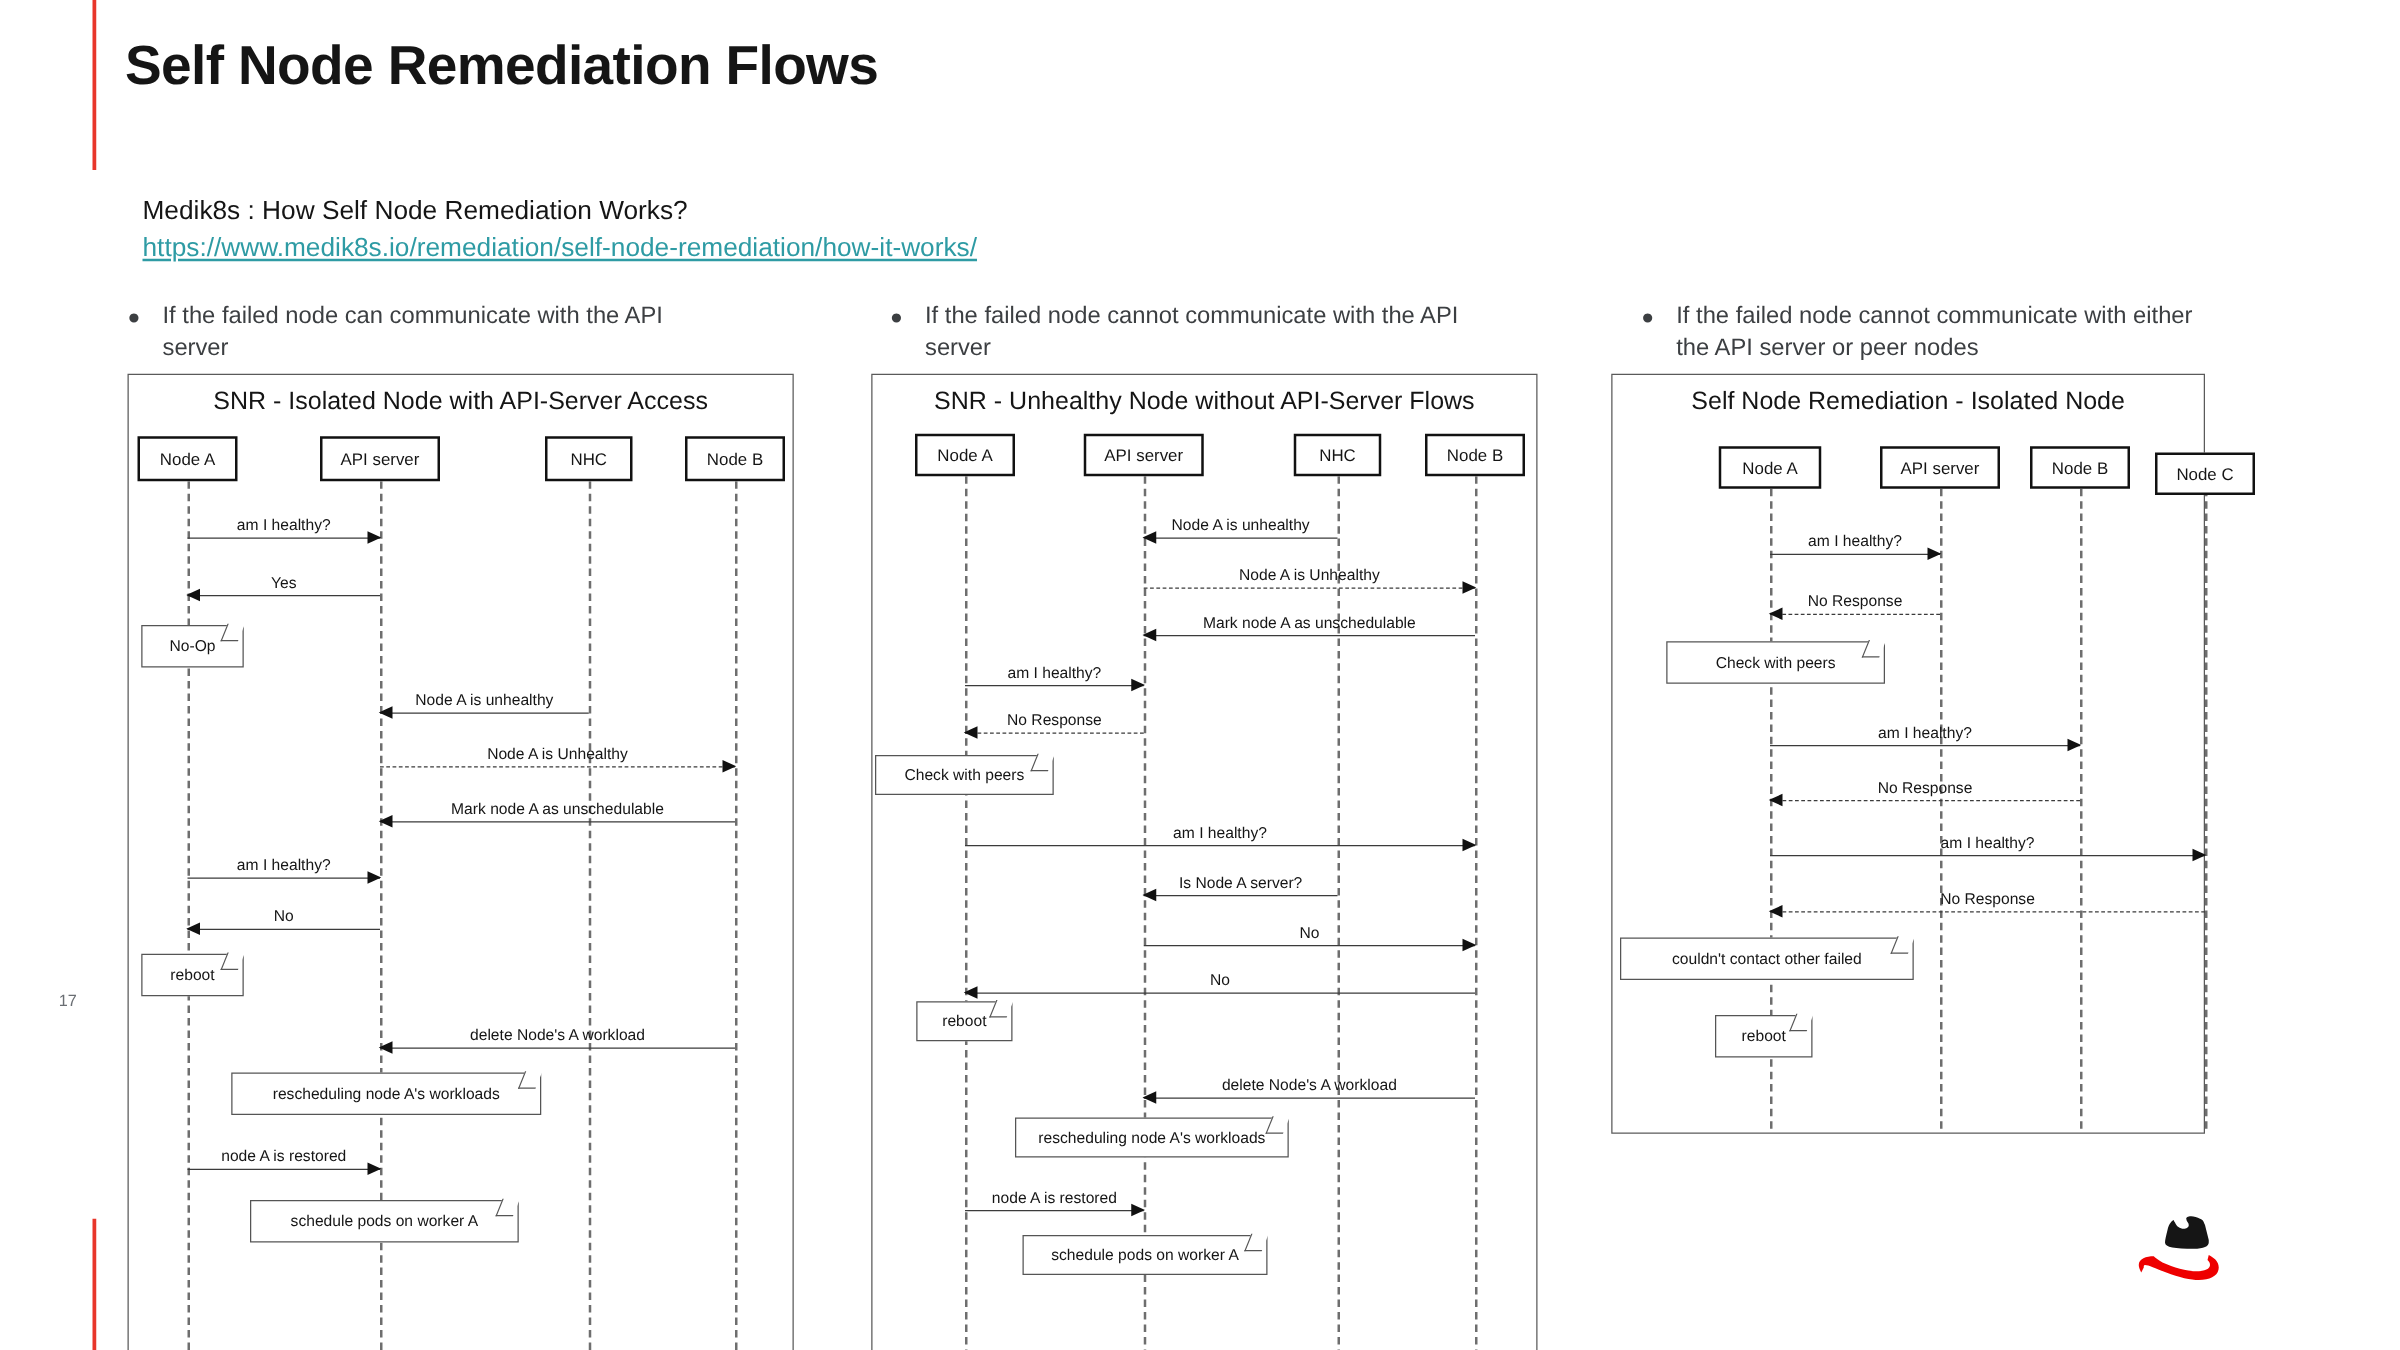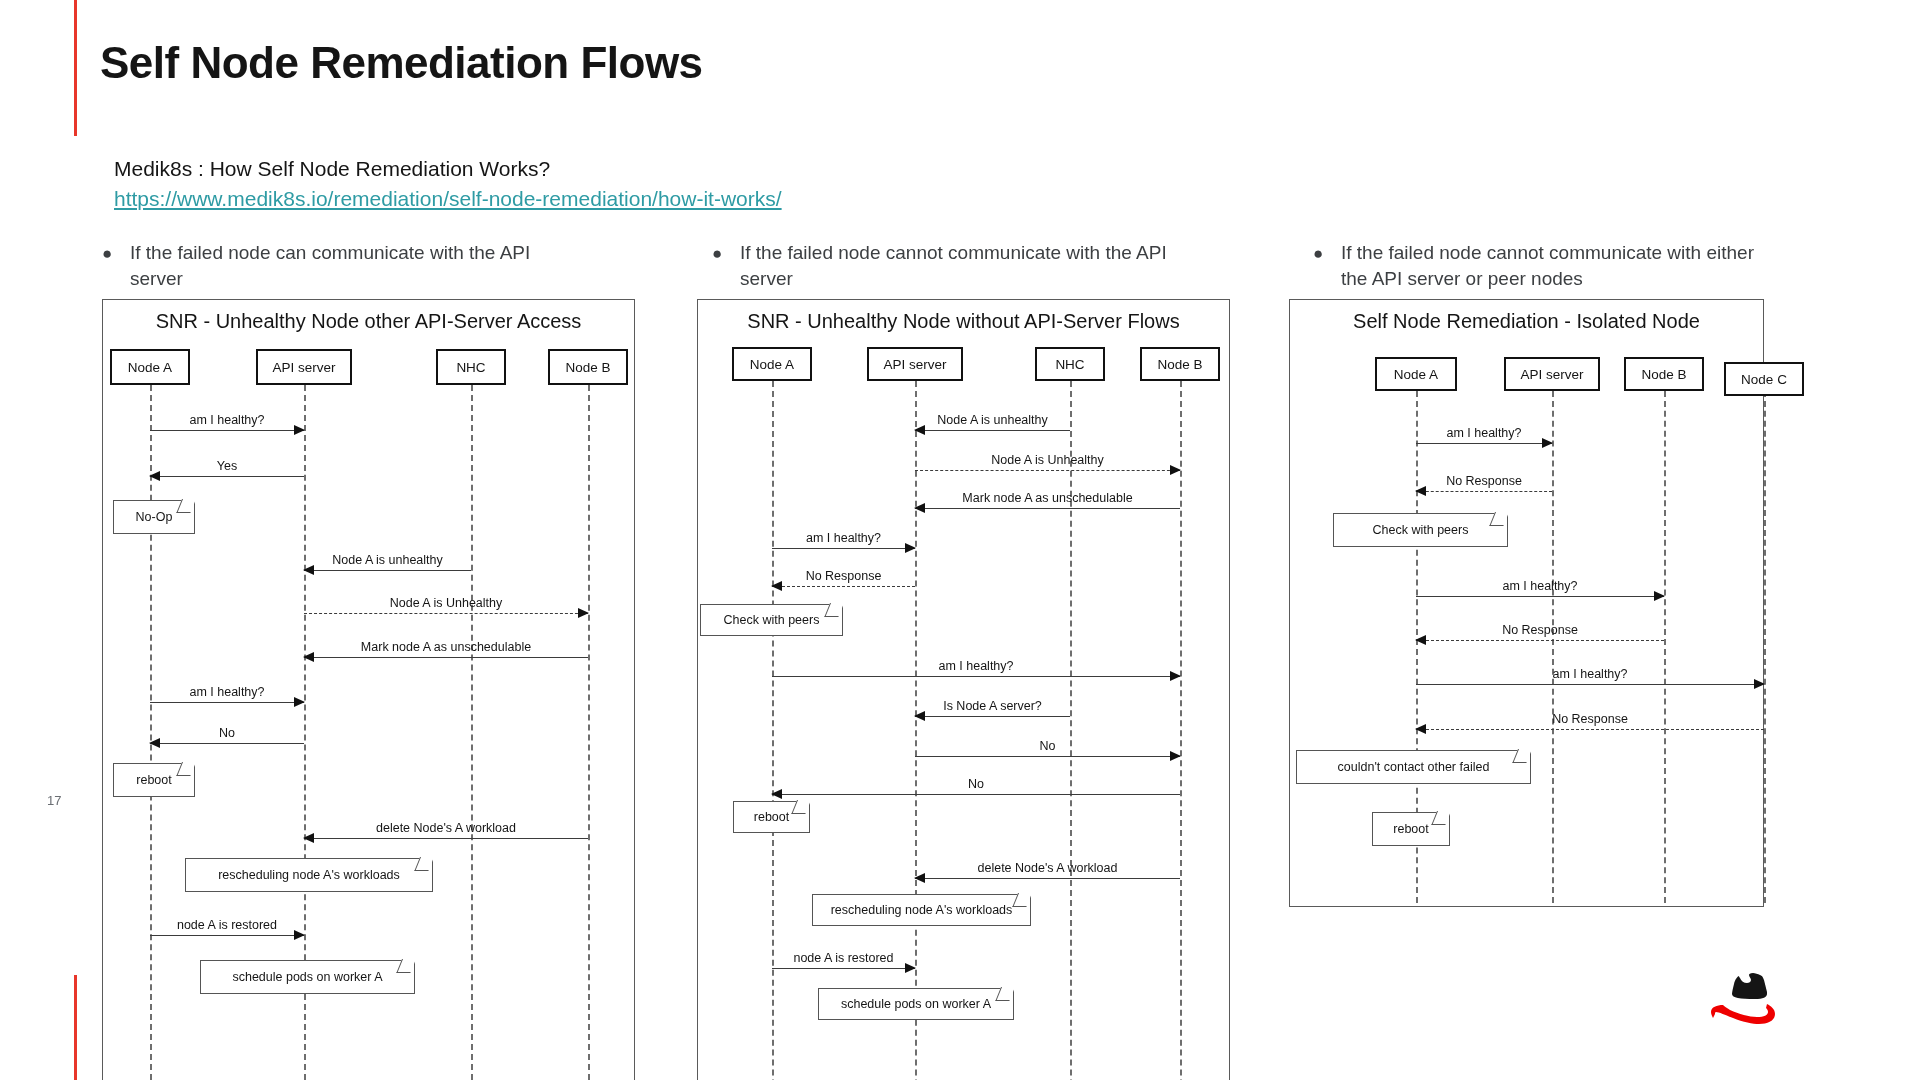--- a/index.html
+++ b/index.html
@@ -6,21 +6,21 @@
   body{
     width:1920px;height:1080px;background:#ffffff;
     font-family:"Liberation Sans", sans-serif;
     overflow:hidden;position:relative;
   }
   .red-bar{position:absolute;background:#e8362a;width:3px;}
   .red-bar.top{left:74px;top:0;height:136px;}
   .red-bar.bottom{left:74px;top:975px;height:105px;}
 
   .slide-title{
-    position:absolute;left:100px;top:38px;
+    position:absolute;left:100px;top:28px;
     font-size:44px;font-weight:bold;color:#151515;
     letter-spacing:-.5px;white-space:nowrap;
   }
   .subtitle{
     position:absolute;left:114px;top:157px;
     font-size:21px;color:#151515;white-space:nowrap;
   }
   .sublink{
     position:absolute;left:114px;top:187px;
     font-size:21px;color:#2e9ba4;text-decoration:underline;white-space:nowrap;
@@ -91,21 +91,21 @@
     <path d="M18 36 c-6 0 -12 2 -12 7 c0 2 1 4 2 6 l2 -4 c0 -1 0 -2 1 -2 c3 0 9 3 17 6 c10 4 20 6 26 6 c10 0 16 -4 16 -10 c0 -5 -4 -8 -8 -10 l-1 4 c1 1 2 2 2 4 c0 3 -4 5 -11 5 c-8 0 -18 -3 -27 -7 c-3 -2 -6 -4 -7 -5 z" fill="#e00"></path>
     <path d="M50 30 c8 0 12 -2 12 -5 c0 -1 0 -1 0 -2 l-3 -12 c-1 -2 -1 -4 -4 -5 c-2 -1 -5 -2 -7 -2 c-3 0 -4 1 -4 2 c0 2 2 3 2 5 c0 2 -2 3 -4 3 c-3 0 -6 -2 -7 -5 c-1 -1 -1 -2 -1 -2 c-1 0 -4 3 -5 8 c-1 4 -2 8 -2 10 c0 4 8 5 23 5 z" fill="#151515"></path>
   </svg>
 </div>
 
 <div class="bullet" style="left:102px;top:240px;width:470px;">
     <span class="dot">●</span>
     <span class="txt">If the failed node can communicate with the API server</span>
   </div>
 <div class="panel" style="left:102px;top:299px;width:533px;height:785px;">
-    <div class="panel-title">SNR - Unhealthy Node other API-Server Access</div>
+    <div class="panel-title">SNR - Isolated Node with API-Server Access</div>
   </div>
 <div class="lifeline" style="left:150px;top:385px;height:695px;"></div>
 <div class="lifeline-box" style="left:110px;top:349px;width:80px;height:36px;">Node A</div>
 <div class="lifeline" style="left:304px;top:385px;height:695px;"></div>
 <div class="lifeline-box" style="left:256px;top:349px;width:96px;height:36px;">API server</div>
 <div class="lifeline" style="left:471px;top:385px;height:695px;"></div>
 <div class="lifeline-box" style="left:436px;top:349px;width:70px;height:36px;">NHC</div>
 <div class="lifeline" style="left:588px;top:385px;height:695px;"></div>
 <div class="lifeline-box" style="left:548px;top:349px;width:80px;height:36px;">Node B</div>
 <div class="msg" style="left:150px;top:430px;width:154px;">

